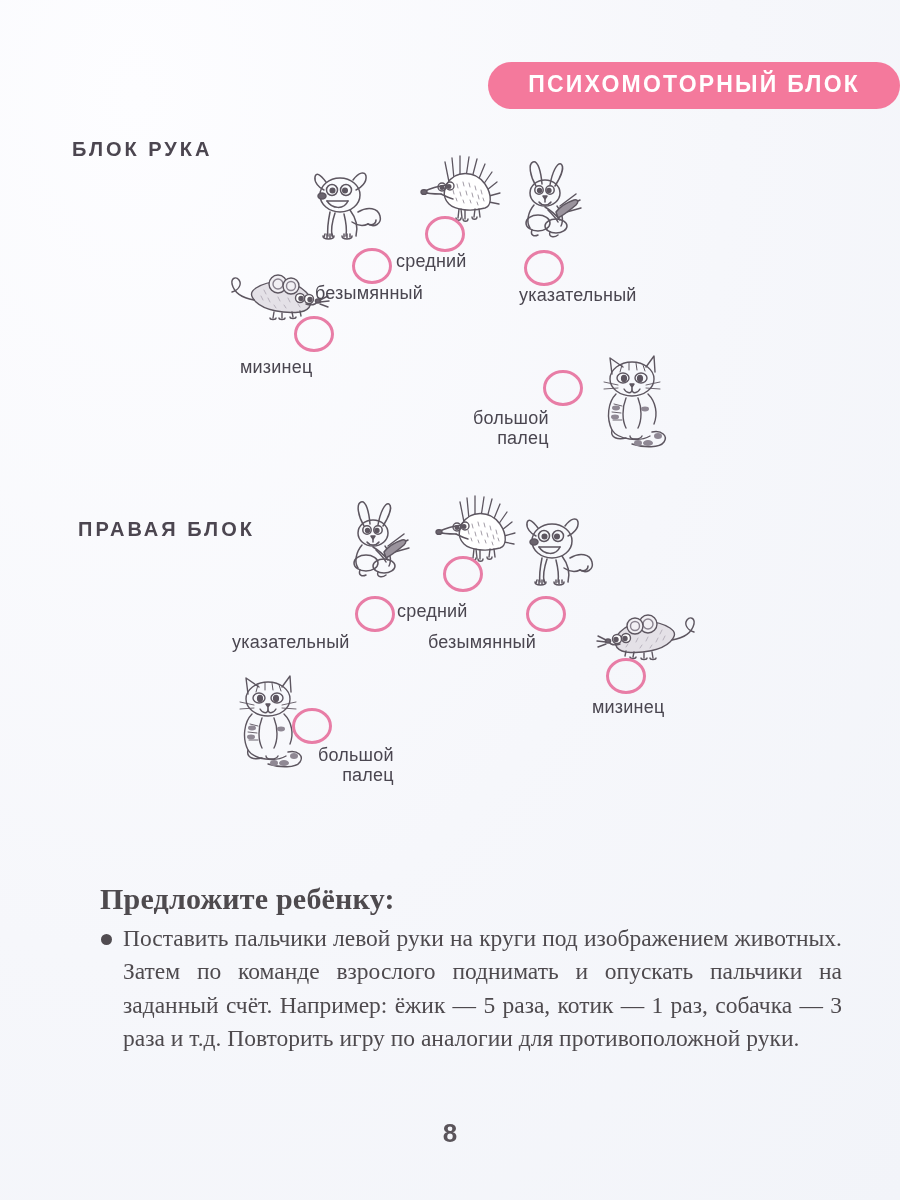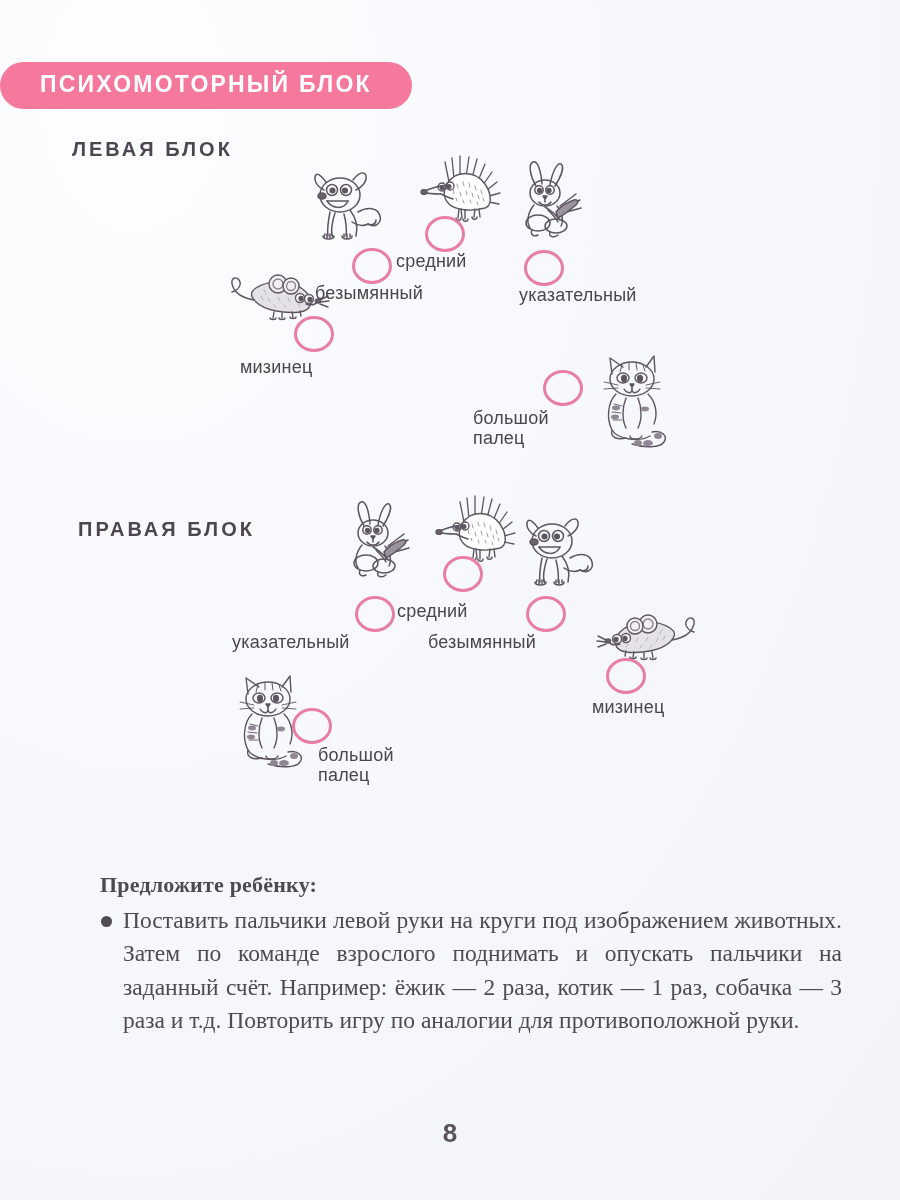--- a/index.html
+++ b/index.html
@@ -22,21 +22,21 @@
       radial-gradient(ellipse at 15% 8%, #fdfdff 0%, #f6f7fb 55%, #f2f4f9 100%);
   }
 
   
   .badge-wrap {
     position: absolute;
     top: 62px;
     left: 0;
     width: 900px;
     display: flex;
-    justify-content: flex-start;
+    justify-content: flex-end;
   }
   .badge {
     background: #f4799c;
     color: #ffffff;
     font-size: 23px;
     font-weight: bold;
     letter-spacing: 2.2px;
     padding: 11px 40px 13px 40px;
     border-radius: 26px;
     white-space: nowrap;
@@ -57,21 +57,21 @@
 
   
   .flabel {
     position: absolute;
     font-size: 18px;
     color: #4a4650;
     white-space: nowrap;
     line-height: 1.12;
     letter-spacing: 0.2px;
   }
-  .flabel.two-line { text-align: left; }
+  .flabel.two-line { text-align: right; }
 
   
   .circle {
     position: absolute;
     width: 40px;
     height: 36px;
     border: 3px solid #e87da6;
     border-radius: 50%;
     box-sizing: border-box;
     background: transparent;
@@ -86,23 +86,23 @@
   
   .instructions {
     position: absolute;
     left: 100px;
     top: 872px;
     width: 742px;
     font-family: "Liberation Serif", serif;
     color: #4e4a4e;
   }
   .instr-title {
-    font-size: 22px;
+    font-size: 30px;
     font-weight: bold;
-    margin: 0 0 6px 0;
+    margin: 10px 0 6px 0;
     letter-spacing: 0.2px;
   }
   .instr-row {
     display: flex;
     align-items: flex-start;
   }
   .bullet {
     width: 11px;
     height: 11px;
     border-radius: 50%;
@@ -133,21 +133,21 @@
 </style>
 </head>
 <body>
 
 <div class="page">
 
   <div class="badge-wrap">
     <div class="badge">ПСИХОМОТОРНЫЙ БЛОК</div>
   </div>
 
-  <div class="hand-heading" id="heading-left">ЛЕВАЯ  БЛОК</div>
+  <div class="hand-heading" id="heading-left">БЛОК  РУКА</div>
 
   <div class="animal" style="left:306px; top:168px;">
     <svg width="90" height="80" viewBox="0 0 90 80" fill="none" stroke="#5d5660" stroke-width="1.5" stroke-linecap="round" stroke-linejoin="round">
       <path d="M20 14 C14 6 10 4 9 9 C8 14 13 20 18 22"></path>
       <path d="M47 12 C53 4 59 3 60 8 C61 14 55 20 50 22"></path>
       <ellipse cx="34" cy="27" rx="20" ry="17"></ellipse>
       <circle cx="26" cy="22" r="5.5"></circle>
         <circle cx="26.5" cy="22.5" r="2.3" fill="#5d5660"></circle>
       <circle cx="40" cy="22" r="5.5"></circle>
         <circle cx="39" cy="22.5" r="2.3" fill="#5d5660"></circle>
@@ -443,19 +443,19 @@
   <div class="flabel" style="left:397px; top:601px;">средний</div>
   <div class="flabel" style="left:232px; top:632px;">указательный</div>
   <div class="flabel" style="left:428px; top:632px;">безымянный</div>
   <div class="flabel" style="left:592px; top:697px;">мизинец</div>
   <div class="flabel two-line" style="left:318px; top:745px;">большой<br>палец</div>
 
   <div class="instructions">
     <div class="instr-title">Предложите ребёнку:</div>
     <div class="instr-row">
       <div class="bullet"></div>
-      <div class="instr-body">Поставить пальчики левой руки на круги под изображением животных. Затем по команде взрослого поднимать и опускать пальчики на заданный счёт. Например: ёжик — 2 раза, котик — 1 раз, собачка  — 3 раза и т.д. Повторить игру по аналогии для противоположной руки.</div>
+      <div class="instr-body">Поставить пальчики левой руки на круги под изображением животных. Затем по команде взрослого поднимать и опускать пальчики на заданный счёт. Например: ёжик — 5 раза, котик — 1 раз, собачка  — 3 раза и т.д. Повторить игру по аналогии для противоположной руки.</div>
     </div>
   </div>
 
   <div class="page-number">8</div>
 
 </div>
 
 </body></html>

